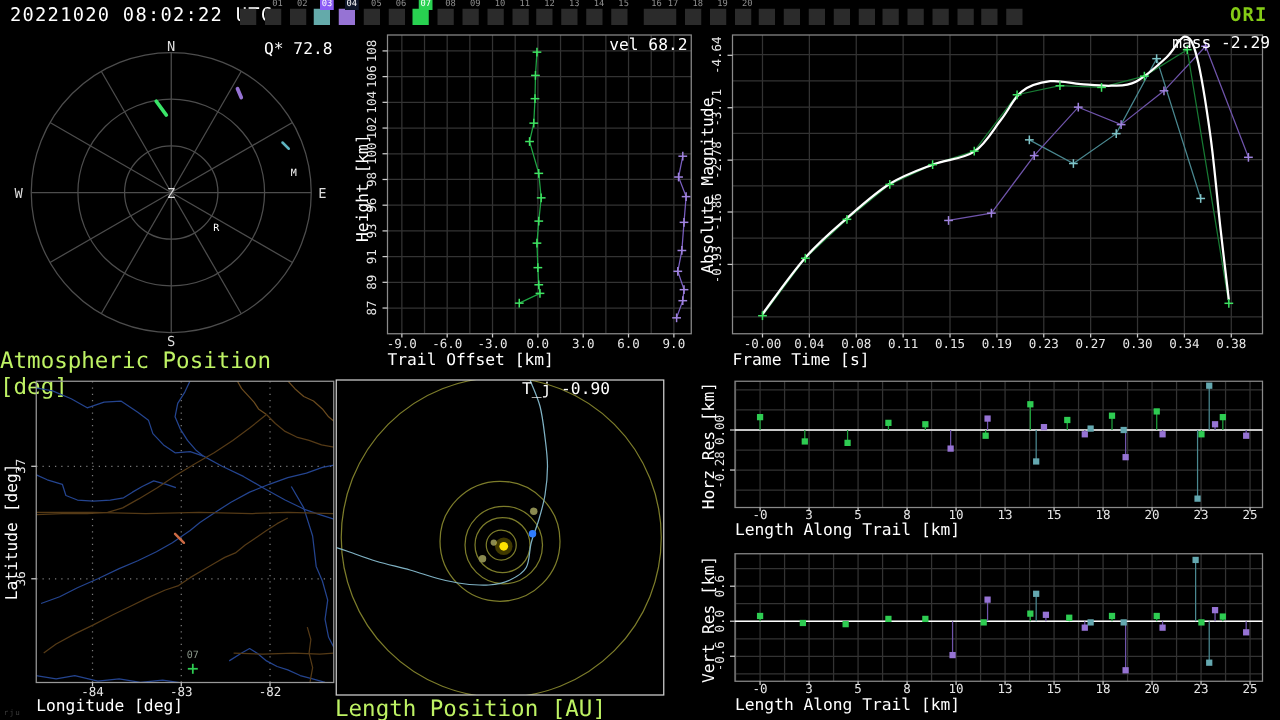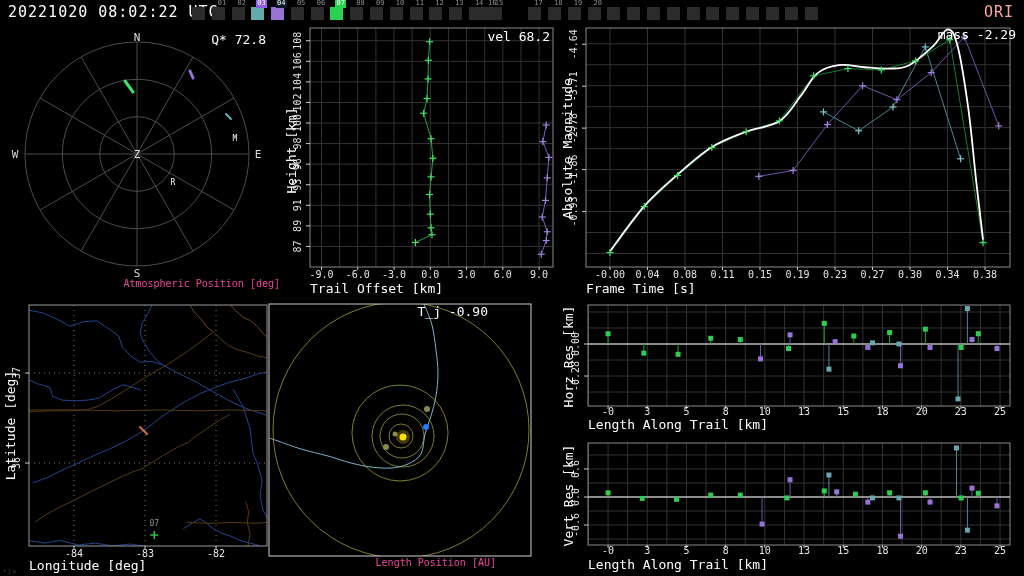--- a/index.html
+++ b/index.html
@@ -1,27 +1,27 @@
 <!DOCTYPE html>
 <html><head>
 <meta charset="utf-8">
 <style>
   html,body{margin:0;padding:0;background:#000;}
   #screen{position:relative;width:1024px;height:576px;background:#000;overflow:hidden;
           font-family:"DejaVu Sans Mono","Liberation Mono",monospace;color:#fff;}
   .topbar{position:absolute;left:0;top:0;width:1024px;height:24px;}
   .clock{position:absolute;left:8px;top:3px;font-size:15px;letter-spacing:1px;color:#fff;white-space:pre;}
-  .shower{position:absolute;right:10px;top:3px;font-size:15px;letter-spacing:1px;color:#fca5a5;}
+  .shower{position:absolute;right:10px;top:3px;font-size:15px;letter-spacing:1px;color:#84cc16;font-weight:bold;}
   .station{position:absolute;top:0;width:20px;height:24px;}
   .station .sq{position:absolute;left:1px;top:7px;width:13px;height:13px;background:#2b2b2b;}
   .station .num{position:absolute;left:6px;top:-1px;font-size:7px;line-height:9px;color:#8f8f8f;padding:0 1px;}
   .panel{position:absolute;}
   .panel svg{position:absolute;left:0;top:0;}
   .anno{position:absolute;font-size:13px;color:#fff;white-space:pre;}
-  .caption{position:absolute;left:0;right:0;text-align:right;font-size:10px;color:#ec4899;}
+  .caption{position:absolute;left:0;right:0;text-align:left;font-size:18px;color:#bef264;}
   .xlab{position:absolute;text-align:left;font-size:13px;color:#fff;}
   .ylab{position:absolute;text-align:center;font-size:13px;color:#fff;transform:rotate(-90deg);}
   .watermark{position:absolute;left:3px;bottom:2px;font-size:6px;color:#3c3c3c;letter-spacing:1px;}
 </style>
 </head>
 <body>
 
 <div id="screen">
 
   <div class="topbar">
@@ -83,21 +83,21 @@
           <span class="num">13</span>
         </div>
         <div class="station" style="left: 467.92px;">
           <div class="sq"></div>
           <span class="num">14</span>
         </div>
         <div class="station" style="left: 487.7px;">
           <div class="sq"></div>
           <span class="num">15</span>
         </div>
-        <div class="station" style="left: 481px;">
+        <div class="station" style="left: 514px;">
           <div class="sq"></div>
           <span class="num">16</span>
         </div>
         <div class="station" style="left: 527.26px;">
           <div class="sq"></div>
           <span class="num">17</span>
         </div>
         <div class="station" style="left: 547.04px;">
           <div class="sq"></div>
           <span class="num">18</span>

